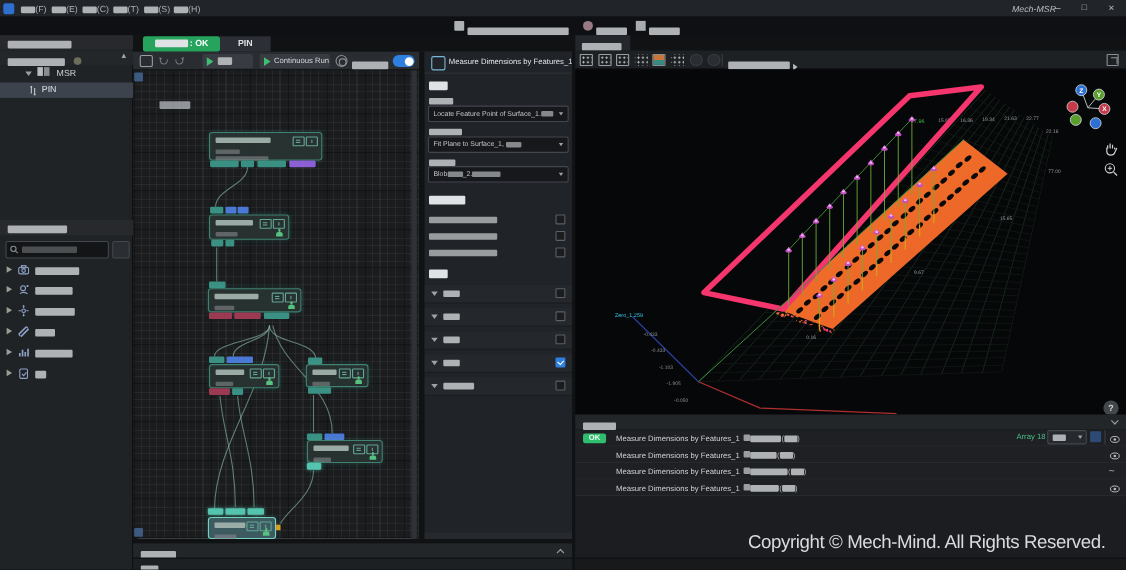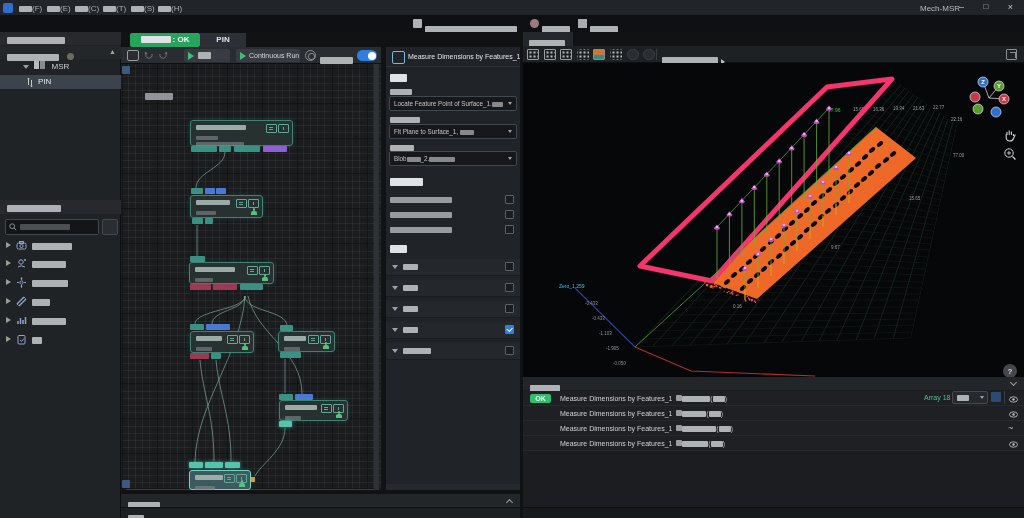--- a/index.html
+++ b/index.html
@@ -19,21 +19,21 @@
 <div id="app">
 
 <div class="abs" style="left:0;top:0;width:1024px;height:15px;background:#212428;"></div>
 <div class="abs" style="left:3px;top:3px;width:10px;height:10px;background:#2e6fd0;border-radius:2px;"></div>
 <div class="abs" style="left:19px;top:4px;font-size:8px;color:#aeb2b5;"><span class="b" style="width:13px;height:6px;"></span>(F)</div>
 <div class="abs" style="left:47px;top:4px;font-size:8px;color:#aeb2b5;"><span class="b" style="width:13px;height:6px;"></span>(E)</div>
 <div class="abs" style="left:75px;top:4px;font-size:8px;color:#aeb2b5;"><span class="b" style="width:13px;height:6px;"></span>(C)</div>
 <div class="abs" style="left:103px;top:4px;font-size:8px;color:#aeb2b5;"><span class="b" style="width:13px;height:6px;"></span>(T)</div>
 <div class="abs" style="left:131px;top:4px;font-size:8px;color:#aeb2b5;"><span class="b" style="width:13px;height:6px;"></span>(S)</div>
 <div class="abs" style="left:158px;top:4px;font-size:8px;color:#aeb2b5;"><span class="b" style="width:13px;height:6px;"></span>(H)</div>
-<div class="abs" style="left:920px;top:4px;font-size:8px;color:#b8bcbf;">Mech-MSR</div>
+<div class="abs" style="left:920px;top:4px;font-size:8px;color:#b8bcbf;font-style:italic;">Mech-MSR</div>
 <div class="abs" style="left:955px;top:2px;width:62px;font-size:9px;color:#c0c4c7;display:flex;justify-content:space-between;padding:0 4px;box-sizing:border-box;">
   <span>–</span>
       <span style="font-size:8px">□</span>
       <span>×</span>
 </div>
 
 <div class="abs" style="left:0;top:15px;width:1024px;height:17px;background:#0f1013;border-bottom:1px solid #0e0f11;"></div>
 <div class="abs" style="left:413px;top:19px;width:9px;height:9px;background:#aeb2b5;border-radius:1px;"></div>
 <div class="abs" style="left:425px;top:20px;"><span class="b" style="width:92px"></span></div>
 <div class="abs" style="left:530px;top:19px;width:9px;height:9px;background:#9a7a82;border-radius:5px;"></div>
@@ -694,13 +694,14 @@
       </svg>
     </div>
 <div class="abs" style="left:924px;top:394px;font-size:7px;color:#4ac08a;">Array 18</div>
 <div class="abs" style="left:952px;top:391px;width:36px;height:13px;background:#26292d;border:1px solid #42484e;border-radius:2px;box-sizing:border-box;">
       <span class="abs" style="left:4px;top:3px;width:12px;height:6px;background:#aeb2b5;border-radius:1px;"></span>
       <span class="tr trd" style="position:absolute;right:3px;top:4px;border-width:3px 2.5px 0 2.5px;"></span>
     </div>
 <div class="abs" style="left:991px;top:392px;width:10px;height:10px;background:#2c4a74;border-radius:1px;"></div>
 <div class="abs" style="left:1004px;top:391px;width:1px;height:13px;background:#3a3d41;"></div>
 <div class="abs" style="left:523px;top:507px;width:501px;height:11px;background:#17191b;border-top:1px solid #0e0f11;box-sizing:border-box;"></div>
+<div id="copy" class="abs" style="left:680px;top:483px;font-size:17px;letter-spacing:-0.38px;color:#d9dbdd;white-space:nowrap;">Copyright © Mech-Mind. All Rights Reserved.</div>
 
 </div>
 </body></html>

